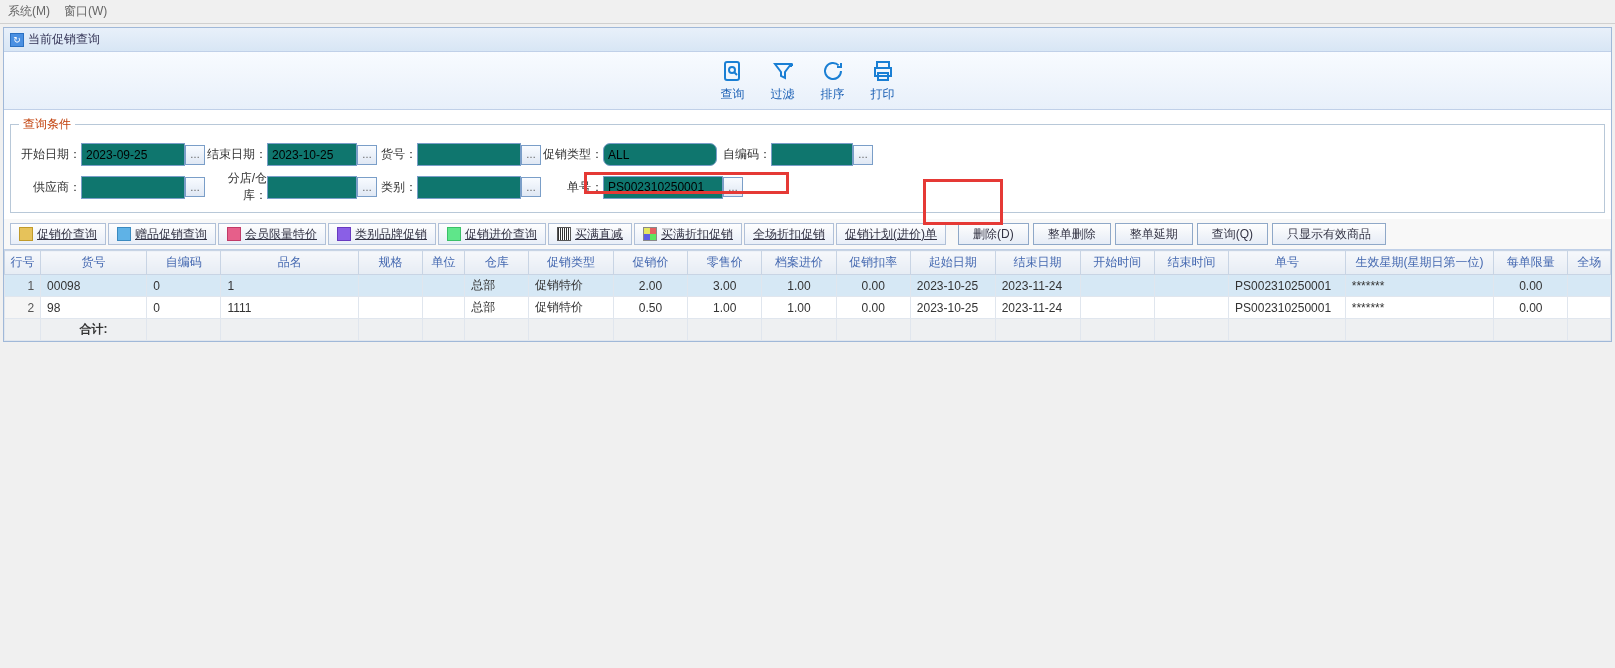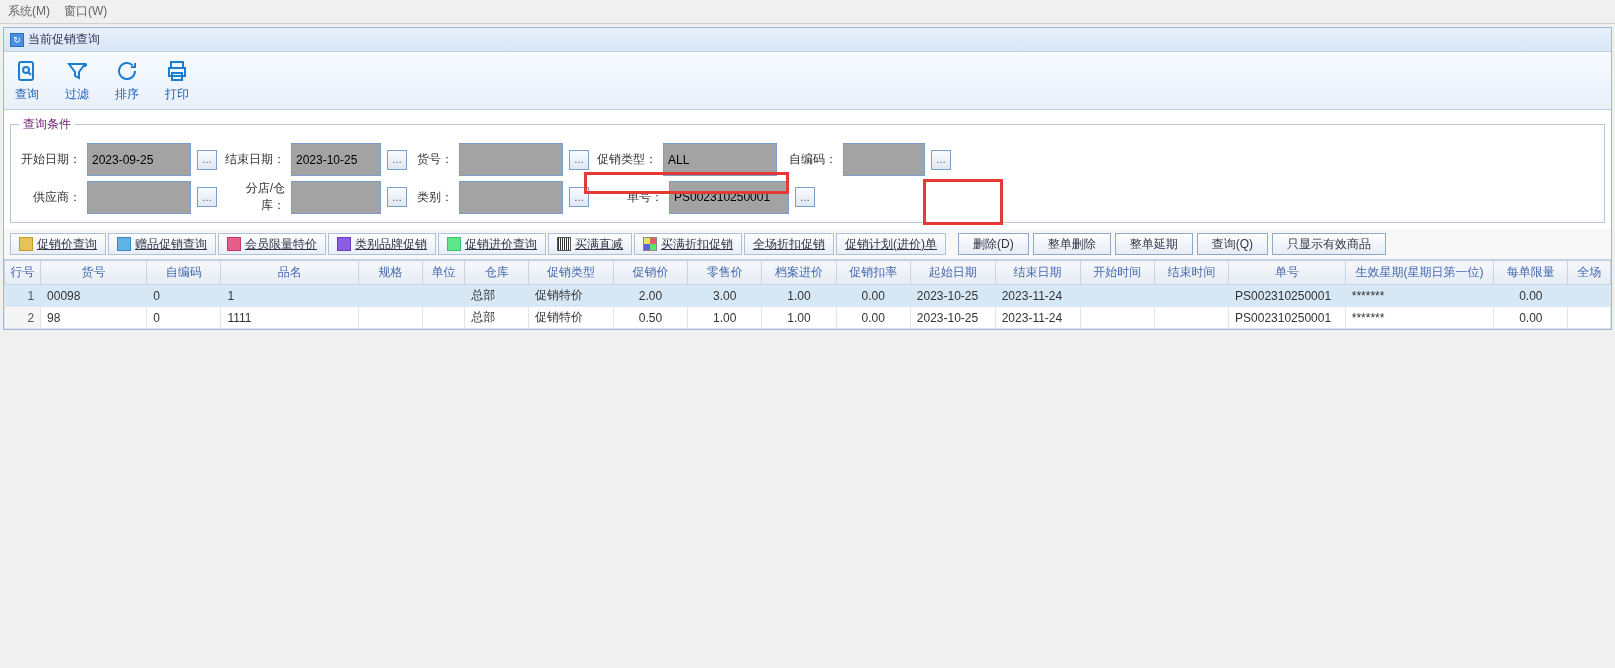--- a/index.html
+++ b/index.html
@@ -42,20 +42,21 @@
   justify-content: center;
   color: #fff;
   font-size: 9px;
 }
 .toolbar {
   background: linear-gradient(#f8fbff,#e8f0fa);
   padding: 6px 10px;
   display: flex;
   gap: 24px;
   border-bottom: 1px solid #c0d0e8;
+  justify-content: center;
 }
 .tool-btn {
   display: flex;
   flex-direction: column;
   align-items: center;
   gap: 2px;
   cursor: pointer;
   color: #1a5fb4;
 }
 .tool-btn .ico {
@@ -64,40 +65,39 @@
 }
 .tool-btn svg { stroke: #1a7fd4; fill: none; stroke-width: 2; }
 fieldset.query {
   margin: 6px;
   border: 1px solid #b8c8d8;
   background: #fff;
   padding: 6px 8px 8px;
 }
 fieldset.query > legend {
   font-size: 12px;
-  color: #701a75;
+  color: #c2410c;
   padding: 0 4px;
 }
 .query-row {
   display: flex;
   align-items: center;
-  gap: 6px;
   margin-top: 4px;
 }
 .query-row .lbl {
   width: 62px;
   text-align: right;
   color: #333;
 }
 .query-row input[type=text] {
-  height: 33px;
+  height: 23px;
   border: 1px solid #7a9ec8;
   padding: 1px 4px;
   font-size: 12px;
-  background: #a3a3a3;
+  background: #0f766e;
 }
 .pick {
   width: 20px; height: 20px;
   border: 1px solid #7a9ec8;
   background: linear-gradient(#f8fbff,#e0e8f4);
   display: inline-flex;
   align-items: center;
   justify-content: center;
   cursor: pointer;
   font-size: 10px;
@@ -246,21 +246,21 @@
 
       <span class="lbl">结束日期：</span>
       <input type="text" style="width: 90px;" value="2023-10-25">
       <span class="pick">…</span>
 
       <span class="lbl" style="width:40px">货号：</span>
       <input type="text" style="width: 104px;" value="">
       <span class="pick">…</span>
 
       <span class="lbl">促销类型：</span>
-      <input type="text" style="width: 114px;" value="ALL">
+      <input type="text" style="width: 114px; border-radius: 7px;" value="ALL">
 
       <span class="lbl" style="width:54px">自编码：</span>
       <input type="text" style="width: 82px;" value="">
       <span class="pick">…</span>
     </div>
 
     <div class="query-row">
       <span class="lbl">供应商：</span>
       <input type="text" style="width: 104px;" value="">
       <span class="pick">…</span>
@@ -388,19 +388,41 @@
             <td class="num">0.00</td>
             <td>2023-10-25</td>
             <td>2023-11-24</td>
             <td></td>
             <td></td>
             <td>PS002310250001</td>
             <td>*******</td>
             <td class="num">0.00</td>
             <td></td>
           </tr>
+          <tr class="totals">
+            <td></td>
+            <td style="text-align: center;">合计:</td>
+            <td></td>
+            <td></td>
+            <td></td>
+            <td></td>
+            <td></td>
+            <td></td>
+            <td></td>
+            <td></td>
+            <td></td>
+            <td></td>
+            <td></td>
+            <td></td>
+            <td></td>
+            <td></td>
+            <td></td>
+            <td></td>
+            <td></td>
+            <td></td>
+          </tr>
         </tbody>
     </table>
   </div>
 
   <div class="hl-red" style="left:580px; top:144px; width:205px; height:22px;"></div>
   <div class="hl-red" style="left:919px; top:151px; width:80px; height:46px;"></div>
 </div>
 
 </body></html>

